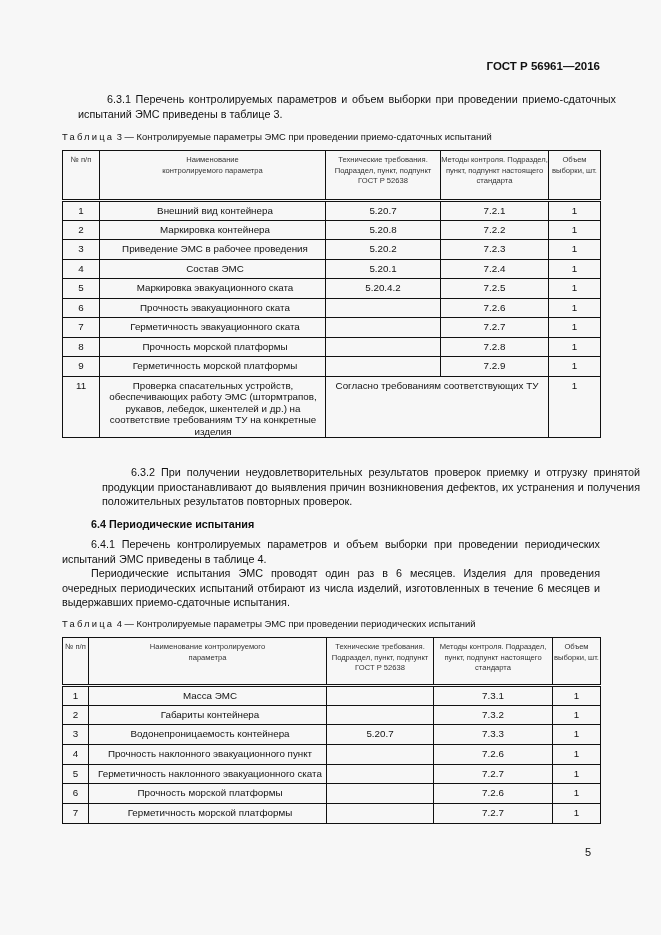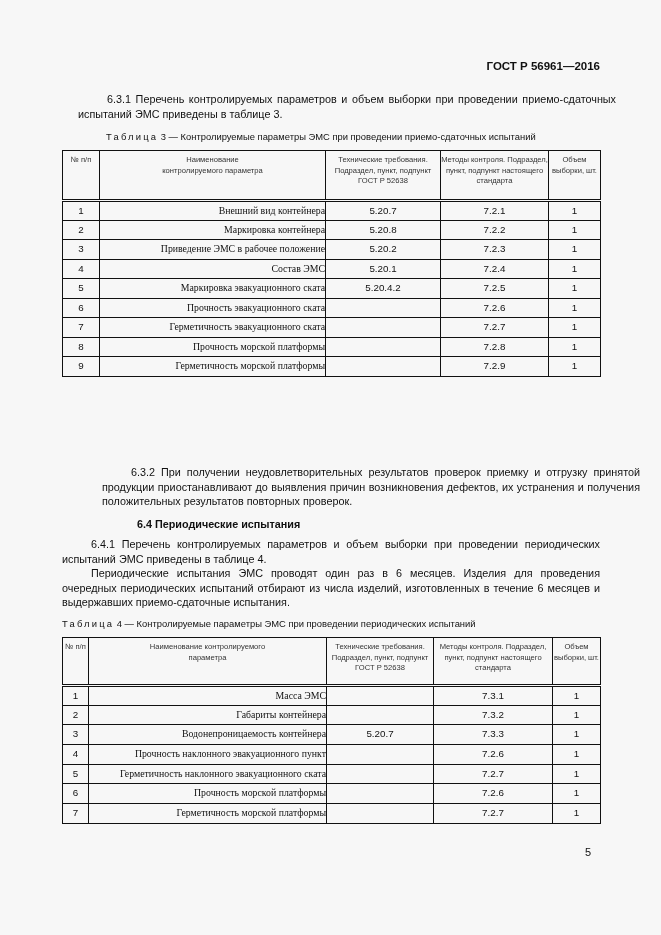--- a/index.html
+++ b/index.html
@@ -20,50 +20,50 @@
       left: 62px; width: 538px;
       font-size: 10.8px; line-height: 14.5px;
       text-align: justify;
     }
     .para .ind { display: inline-block; width: 29px; }
     .caption {
       left: 62px; font-size: 9.4px; white-space: nowrap;
     }
     .caption .spaced { letter-spacing: 2.2px; }
     .section-h {
-      left: 91px; font-weight: bold; font-size: 10.8px; margin-left: 46px;
+      left: 91px; font-weight: bold; font-size: 10.8px;
     }
     table.t {
       position: absolute; border-collapse: collapse;
       table-layout: fixed;
       font-size: 9.8px;
     }
     table.t td, table.t th {
       border: 1px solid #111; padding: 0;
       vertical-align: top;
       overflow: hidden;
     }
     table.t th {
       font-weight: normal; font-size: 7.6px; color: #333;
       line-height: 10.6px; text-align: center; padding-top: 4px;
     }
     table.t thead tr { border-bottom: 3px double #111; padding-left: 16px; }
     table.t td.c { text-align: center; }
-    table.t td.l { text-align: right; padding-left: 5px; font-family: Liberation Serif, serif; }
+    table.t td.l { text-align: center; padding-left: 5px; }
     table.t td { padding-top: 3px; line-height: 11.5px; }
     .page-num { left: 585px; top: 846px; font-size: 11px; }
   </style>
 </head>
 <body>
 
 <div class="abs header-code">ГОСТ Р 56961—2016</div>
 
 <div class="abs para" style="top:92px;margin-left:16px;"><span class="ind"></span><span>6.3.1 Перечень контролируемых параметров и объем выборки при проведении приемо-сдаточных испытаний ЭМС приведены в таблице 3.</span></div>
 
-<div class="abs caption" style="top:131px;margin-left:44px;"><span class="spaced">Таблица</span> <span>3 — Контролируемые параметры ЭМС при проведении приемо-сдаточных испытаний</span></div>
+<div class="abs caption" style="top:131px;"><span class="spaced">Таблица</span> <span>3 — Контролируемые параметры ЭМС при проведении приемо-сдаточных испытаний</span></div>
 
 <table class="t" style="left:62px; top:150px; width:538px;">
   <colgroup>
     <col style="width:37px">
       <col style="width:226px">
       <col style="width:115px">
       <col style="width:108px">
       <col style="width:52px">
   </colgroup>
   <thead>
@@ -85,21 +85,21 @@
     </tr>
     <tr style="height:19.5px;">
       <td class="c">2</td>
       <td class="l">Маркировка контейнера</td>
       <td class="c">5.20.8</td>
       <td class="c">7.2.2</td>
       <td class="c">1</td>
     </tr>
     <tr style="height:19.5px;">
       <td class="c">3</td>
-      <td class="l">Приведение ЭМС в рабочее положение</td>
+      <td class="l">Приведение ЭМС в рабочее проведения</td>
       <td class="c">5.20.2</td>
       <td class="c">7.2.3</td>
       <td class="c">1</td>
     </tr>
     <tr style="height:19.5px;">
       <td class="c">4</td>
       <td class="l">Состав ЭМС</td>
       <td class="c">5.20.1</td>
       <td class="c">7.2.4</td>
       <td class="c">1</td>
@@ -130,20 +130,26 @@
       <td class="l">Прочность морской платформы</td>
       <td class="c"></td>
       <td class="c">7.2.8</td>
       <td class="c">1</td>
     </tr>
     <tr style="height:19.5px;">
       <td class="c">9</td>
       <td class="l">Герметичность морской платформы</td>
       <td class="c"></td>
       <td class="c">7.2.9</td>
+      <td class="c">1</td>
+    </tr>
+    <tr style="height:52px;">
+      <td class="c">11</td>
+      <td class="l" style="padding-right:4px;">Проверка спасательных устройств, обеспечивающих работу ЭМС (штормтрапов, рукавов, лебедок, шкентелей и др.) на соответствие требованиям ТУ на конкретные изделия</td>
+      <td class="c" colspan="2">Согласно требованиям соответствующих ТУ</td>
       <td class="c">1</td>
     </tr>
   </tbody>
 </table>
 
 <div class="abs para" style="top:465px;margin-left:40px;"><span class="ind"></span><span>6.3.2 При получении неудовлетворительных результатов проверок приемку и отгрузку принятой продукции приостанавливают до выявления причин возникновения дефектов, их устранения и получения положительных результатов повторных проверок.</span></div>
 
 <div class="abs section-h" style="top:518px;">6.4 Периодические испытания</div>
 
 <div class="abs para" style="top:537px;"><span class="ind"></span><span>6.4.1 Перечень контролируемых параметров и объем выборки при проведении периодических испытаний ЭМС приведены в таблице 4.</span></div>

